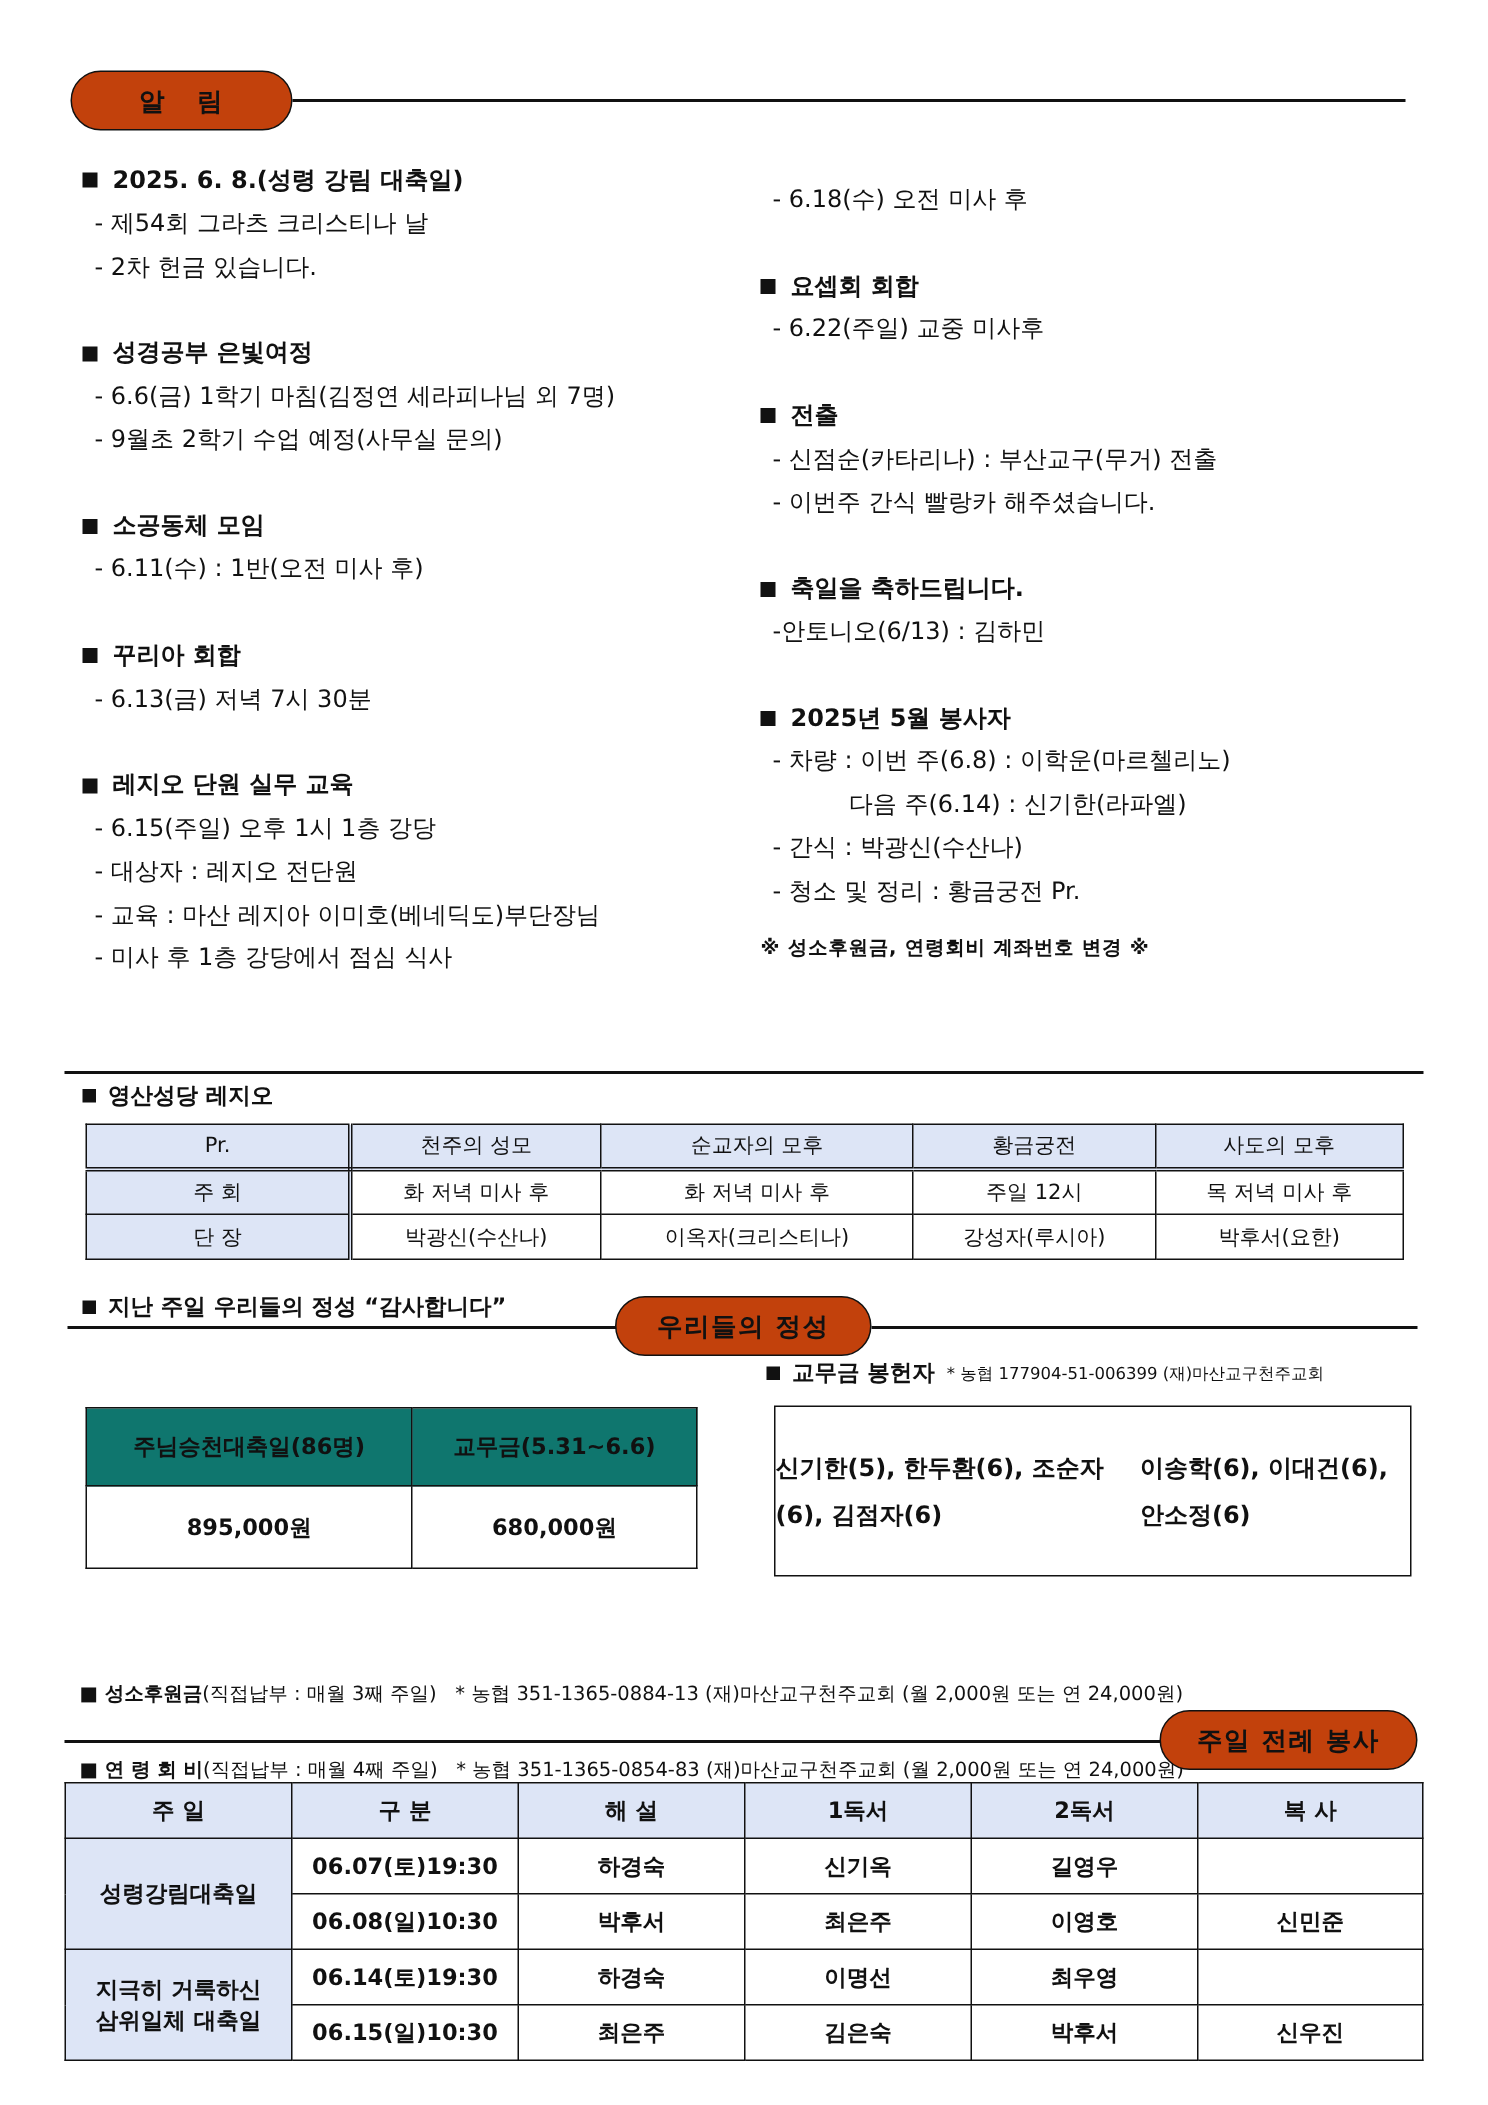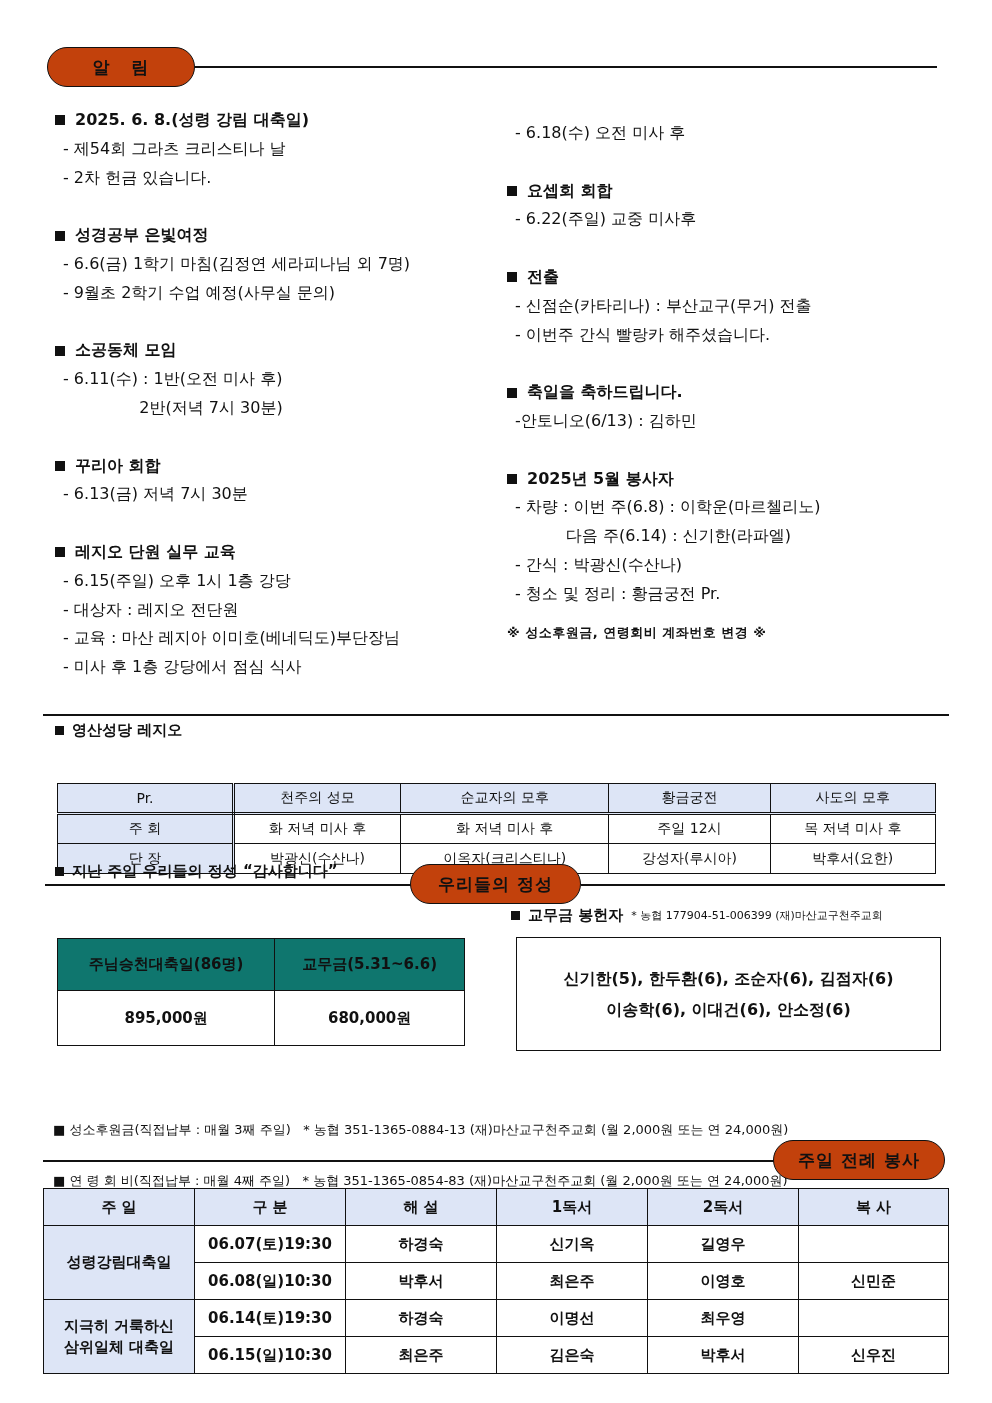--- a/index.html
+++ b/index.html
@@ -24,25 +24,25 @@
   .legio td:first-child { border-right: 3px double #111; }
 
   .sub-title { position: absolute; font-size: 15px; font-weight: bold; display: flex; align-items: center; }
   .sub-title .sq { width: 9px; height: 9px; margin-right: 8px; }
   .acct-note { font-size: 11px; font-weight: normal; margin-left: 8px; }
 
   .offer td { border: 1.5px solid #111; text-align: center; font-size: 15px; font-weight: bold; }
   .offer td.hd { background: #0f766e; height: 52px; }
   .offer td.val { height: 55px; margin-top: 28px; }
 
-  .donor-box { position: absolute; border: 1.5px solid #111; display: flex; flex-direction: column;
+  .donor-box { position: absolute; border: 1.5px solid #111; display: flex; flex-direction: row;
                align-items: center; justify-content: center; font-weight: bold; font-size: 16px; line-height: 31px; }
 
   .acct-lines { position: absolute; font-size: 13px; line-height: 17px; white-space: pre; }
-  .acct-lines .lbl { font-weight: normal; }
+  .acct-lines .lbl { font-weight: bold; }
 
   .liturgy td { border: 1.5px solid #111; text-align: center; font-size: 15px; font-weight: bold; height: 37px; }
   .liturgy td.hd { background: #dde5f6; font-weight: bold; }
   .liturgy td.grp { background: #dde5f6; line-height: 21px; }
 </style>
 </head>
 <body>
 
 <div class="pill" style="left:47px;top:47px;width:148px;height:40px;">
   <span style="white-space:pre;">알   림</span>
@@ -67,21 +67,20 @@
     <div class="item">- 6.6(금) 1학기 마침(김정연 세라피나님 외 7명)</div>
     <div class="item">- 9월초 2학기 수업 예정(사무실 문의)</div>
   </div>
   <div class="gap"></div>
   <div>
     <div class="sec-title">
         <span class="sq"></span>
         <span>소공동체 모임</span>
       </div>
     <div class="item">- 6.11(수) : 1반(오전 미사 후)</div>
-    <div class="item">               2반(저녁 7시 30분)</div>
   </div>
   <div class="gap"></div>
   <div>
     <div class="sec-title">
         <span class="sq"></span>
         <span>꾸리아 회합</span>
       </div>
     <div class="item">- 6.13(금) 저녁 7시 30분</div>
   </div>
   <div class="gap"></div>
@@ -139,21 +138,21 @@
   </div>
   <div class="notice">※ 성소후원금, 연령회비 계좌번호 변경 ※</div>
 </div>
 
 <div class="hline" style="left:43px;top:714px;width:906px;"></div>
 
 <div class="sub-title" style="left:55px;top:721px;">
   <span class="sq"></span>
   <span>영산성당 레지오</span>
 </div>
-<table class="legio" style="left:57px;top:783px;width:879px;">
+<table class="legio" style="left:57px;top:749px;width:879px;">
   <tbody>
       <tr>
     <td class="hd" style="width:176px">Pr.</td>
     <td class="hd">천주의 성모</td>
     <td class="hd">순교자의 모후</td>
     <td class="hd">황금궁전</td>
     <td class="hd">사도의 모후</td>
   </tr>
   <tr>
     <td class="hd">주 회</td>

